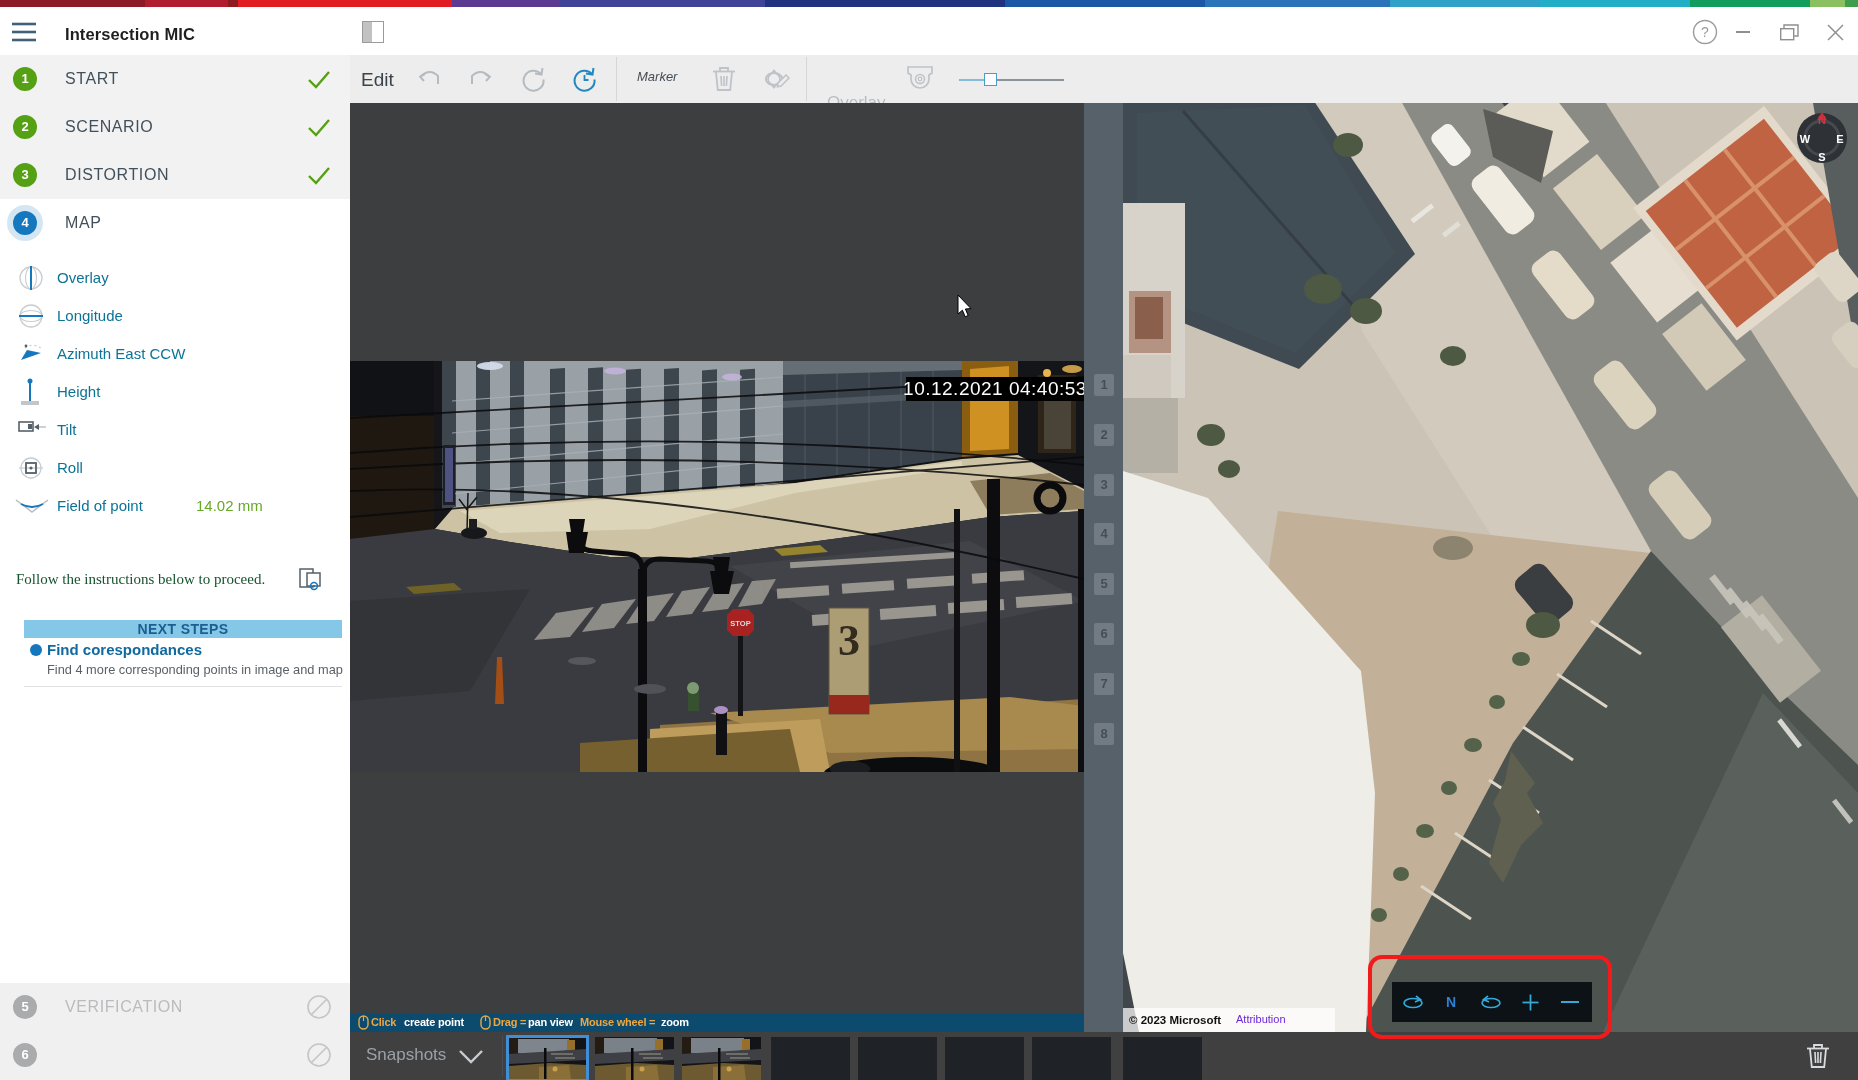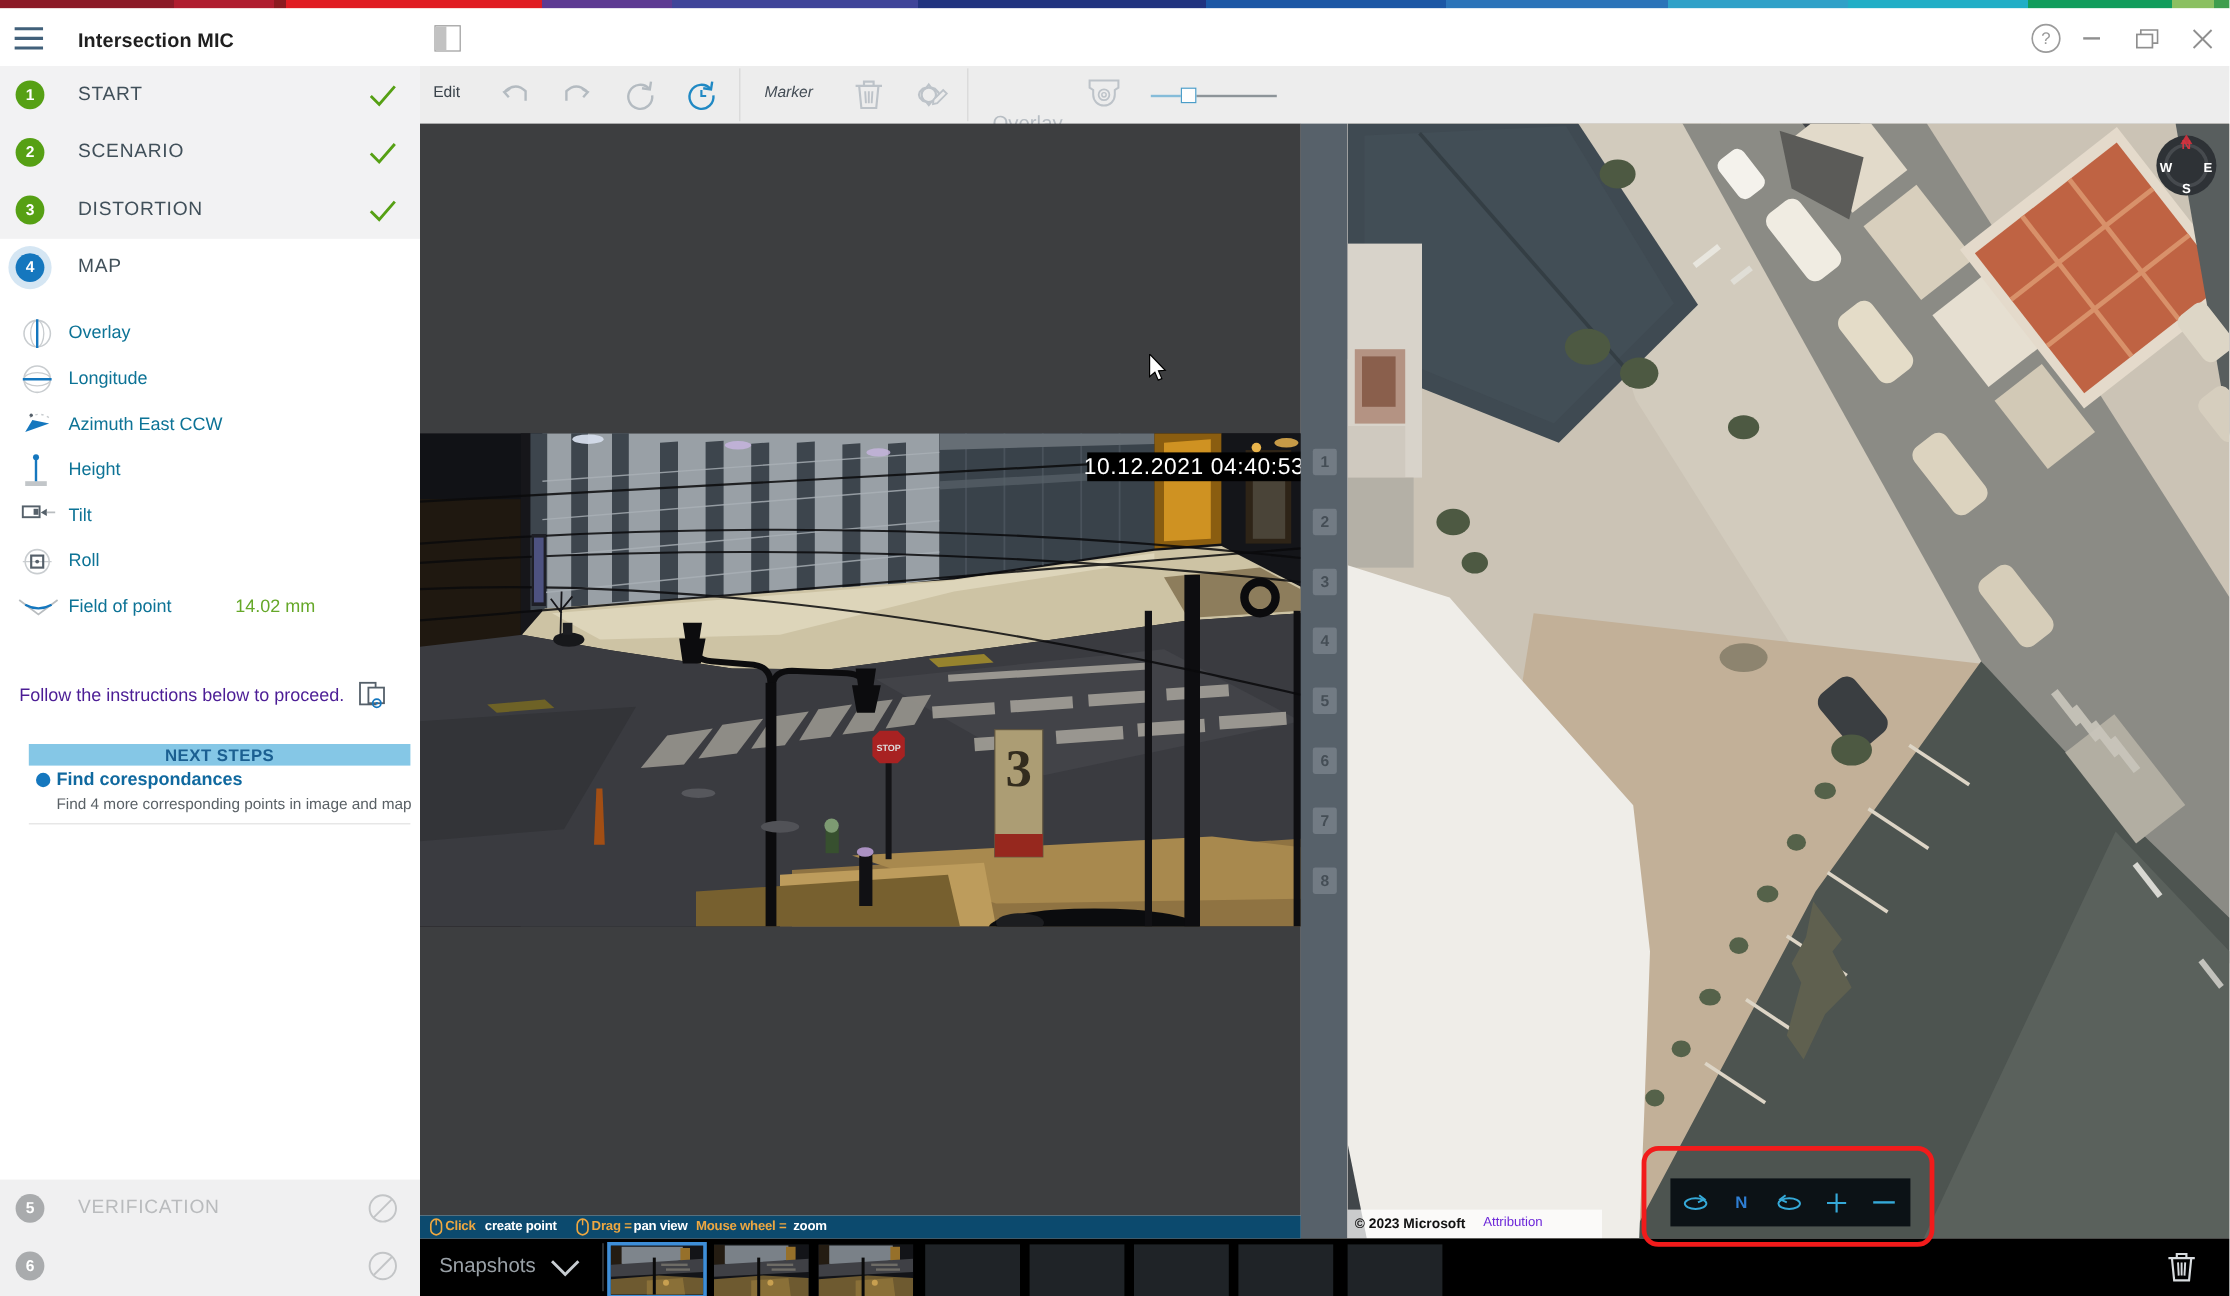--- a/index.html
+++ b/index.html
@@ -36,21 +36,21 @@
      color:#fff; font-size:13px; font-weight:bold; text-align:center; line-height:24px; }
   .steplabel { position:absolute; left:65px; top:15px; font-size:16px; color:#41505a; letter-spacing:0.6px; }
   .g { background:#56a014; }
   .grey { background:#a9abad; }
 
   .subrow { position:absolute; left:0; width:350px; height:38px; }
   .sublabel { position:absolute; left:57px; top:10px; font-size:15px; color:#0d7396; }
   .subval { position:absolute; left:196px; top:10px; font-size:15px; color:#66a829; }
 
   
-  #bottombar { left:350px; top:1032px; width:1508px; height:48px; background:#000000; }
+  #bottombar { left:350px; top:1032px; width:1508px; height:48px; background:#404040; }
   .slot { position:absolute; top:5px; width:79px; height:43px; background:#1f2327; }
 
   
   #hintbar { left:350px; top:1013px; width:734px; height:19px; background:#0c4a6e;
       font-size:11px; font-weight:bold; color:#fff; letter-spacing:-0.2px; }
   #hintbar span { position:relative; top:1px; }
   .orange { color:#eda741; }
 
   
   #imgcol { left:350px; top:103px; width:734px; height:910px; background:#3d3e40; }
@@ -92,21 +92,21 @@
     <rect x="0.7" y="4.7" width="13" height="11" fill="none" stroke="#8f8f8f" stroke-width="1.4"></rect>
     <path d="M4 4.5 L4 1 L18 1 L18 12 L14.2 12" fill="none" stroke="#8f8f8f" stroke-width="1.4"></path>
   </svg>
   <svg class="abs" style="left:1827px; top:24px" width="17" height="17" viewBox="0 0 17 17">
     <line x1="1" y1="1" x2="16" y2="16" stroke="#8f8f8f" stroke-width="1.5"></line>
     <line x1="16" y1="1" x2="1" y2="16" stroke="#8f8f8f" stroke-width="1.5"></line>
   </svg>
 
   <div class="abs" id="toolbar"></div>
 
-  <div class="abs" style="left:361px; top:69px; font-size:13px; color:#3a434b;">Edit</div>
+  <div class="abs" style="left:361px; top:69px; font-size:19px; color:#3a434b;">Edit</div>
   <svg class="abs" style="left:417px; top:67px" width="25" height="24" viewBox="0 0 25 24">
     <path d="M4 9 Q13 1 21 9 L21 17" fill="none" stroke="#b4bbc1" stroke-width="2"></path>
     <path d="M8 7 L3.2 9.8 L7 14" fill="none" stroke="#b4bbc1" stroke-width="2"></path>
   </svg>
   <svg class="abs" style="left:468px; top:67px" width="25" height="24" viewBox="0 0 25 24">
     <path d="M21 9 Q12 1 4 9 L4 17" fill="none" stroke="#b4bbc1" stroke-width="2"></path>
     <path d="M17 7 L21.8 9.8 L18 14" fill="none" stroke="#b4bbc1" stroke-width="2"></path>
   </svg>
   <svg class="abs" style="left:520px; top:66px" width="27" height="27" viewBox="0 0 27 27">
     <path d="M21 8 A10 10 0 1 0 23.5 13.5" fill="none" stroke="#b4bbc1" stroke-width="2"></path>
@@ -225,21 +225,21 @@
     </div>
     <div class="subrow" style="top:432px">
       <svg style="position:absolute;left:14px;top:9px" width="36" height="20" viewBox="0 0 36 20">
         <path d="M2 4 L18 16 L34 4" fill="none" stroke="#b9bdc0" stroke-width="1.5"></path>
         <path d="M7 8 Q18 14 29 8" fill="none" stroke="#1577be" stroke-width="1.8"></path>
       </svg>
       <div class="sublabel">Field of point</div>
       <div class="subval">14.02 mm</div>
     </div>
 
-    <div class="abs" style="left:16px; top:516px; font-size:15px; color:#4c1d95;">Follow the instructions below to proceed.</div>
+    <div class="abs" style="left:16px; top:516px; font-size:15px; color:#14532d;font-family:Liberation Serif, serif;">Follow the instructions below to proceed.</div>
     <svg class="abs" style="left:299px; top:512px" width="24" height="26" viewBox="0 0 24 26">
       <rect x="1" y="2" width="13" height="18" fill="none" stroke="#55606a" stroke-width="1.5"></rect>
       <rect x="8" y="6" width="13" height="13" fill="#fff" stroke="#55606a" stroke-width="1.5"></rect>
       <circle cx="15" cy="19" r="3.4" fill="none" stroke="#1577be" stroke-width="1.5"></circle>
       <circle cx="15" cy="19" r="1.1" fill="#1577be"></circle>
     </svg>
 
     <div class="abs" style="left:24px; top:565px; width:318px; height:18px; background:#85c7e6;
          text-align:center; font-size:14px; font-weight:bold; color:#1b5f91; line-height:18px; letter-spacing:0.4px;">NEXT STEPS</div>
     <div class="abs" style="left:30px; top:589px; width:12px; height:12px; border-radius:50%; background:#1577be;"></div>

